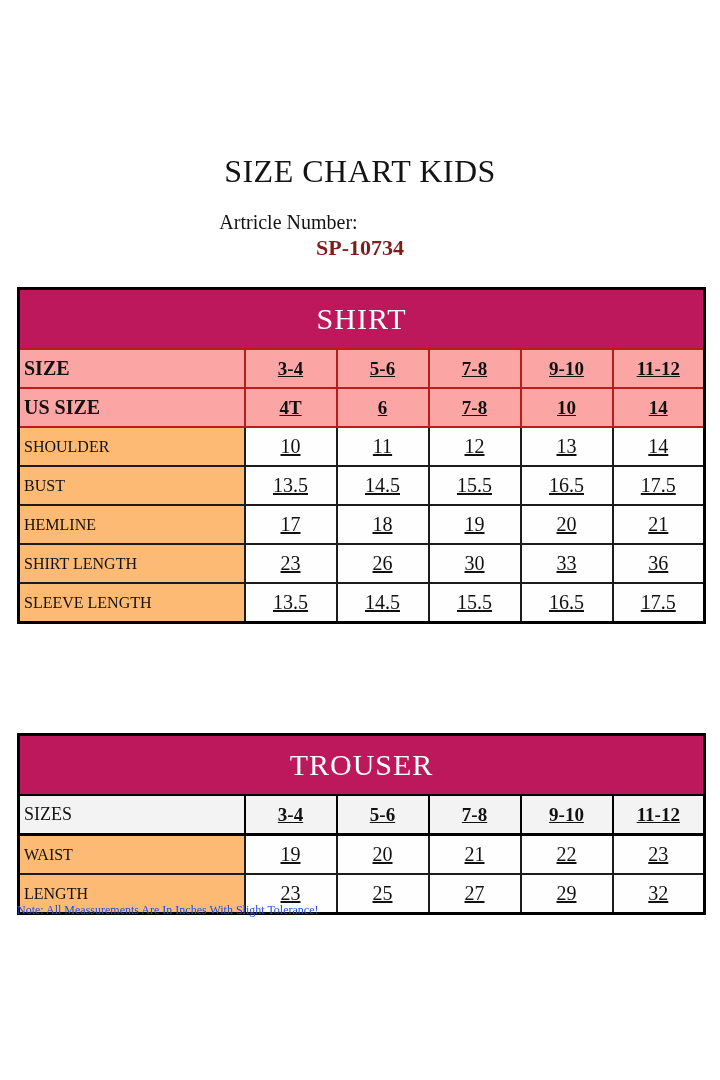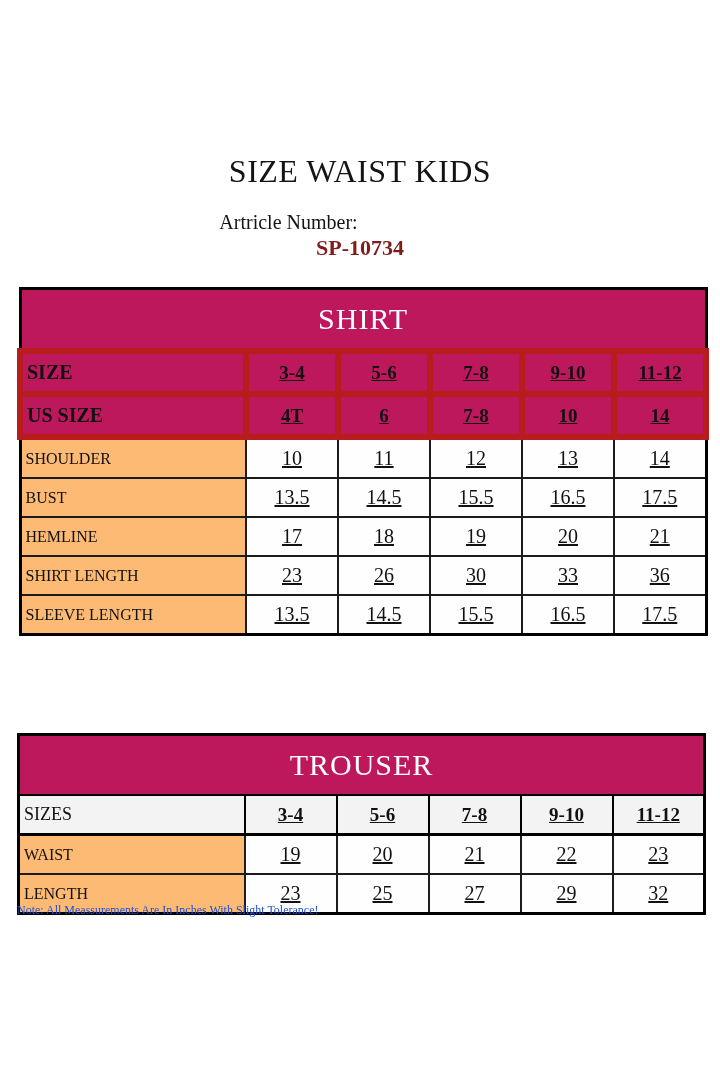--- a/index.html
+++ b/index.html
@@ -74,22 +74,22 @@
   }
   .label-cell {
     text-align: left;
     padding-left: 4px !important;
     background: #fdba74;
   }
   .value-cell { text-align: center; text-decoration: underline; }
 
   
   .row-size td {
-    background: #be185d;
-    border: 6px solid #b91c1c;
+    background: #fca5a5;
+    border: 2px solid #b91c1c;
     font-weight: bold;
   }
   .row-size .label-cell { font-size: 20px; }
   .row-size .value-cell { font-size: 19px; }
 
   
   .row-size-light td {
     background: #f3f3f3;
     border: 2px solid #000000;
   }
@@ -109,21 +109,21 @@
     left: 17px;
     width: 686px;
     text-align: left;
     font-size: 12px;
     color: #1d4ed8;
   }
 </style>
 </head>
 <body>
 
-<div class="page-title">SIZE WAIST KIDS</div>
+<div class="page-title">SIZE CHART KIDS</div>
 <div class="article-label">Artricle Number:</div>
 <div class="article-number">SP-10734</div>
 
 <table id="shirt-table" class="size-table">
   <colgroup>
     <col style="width:226px">
     <col style="width:92px">
       <col style="width:92px">
       <col style="width:92px">
       <col style="width:92px">

